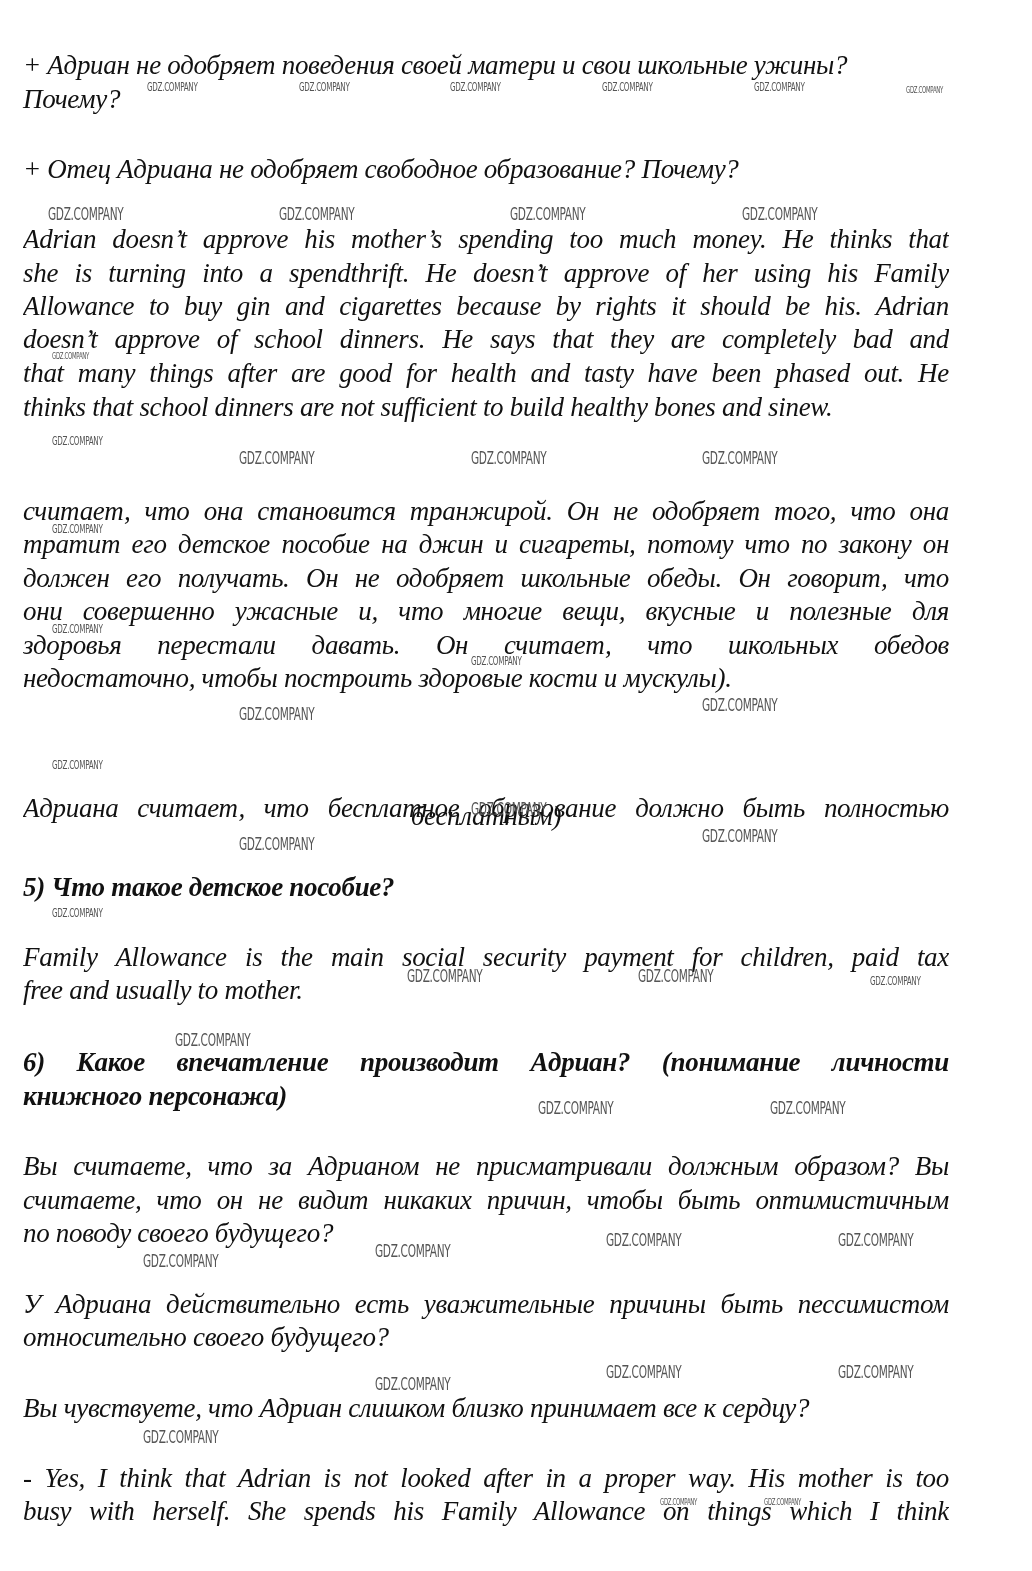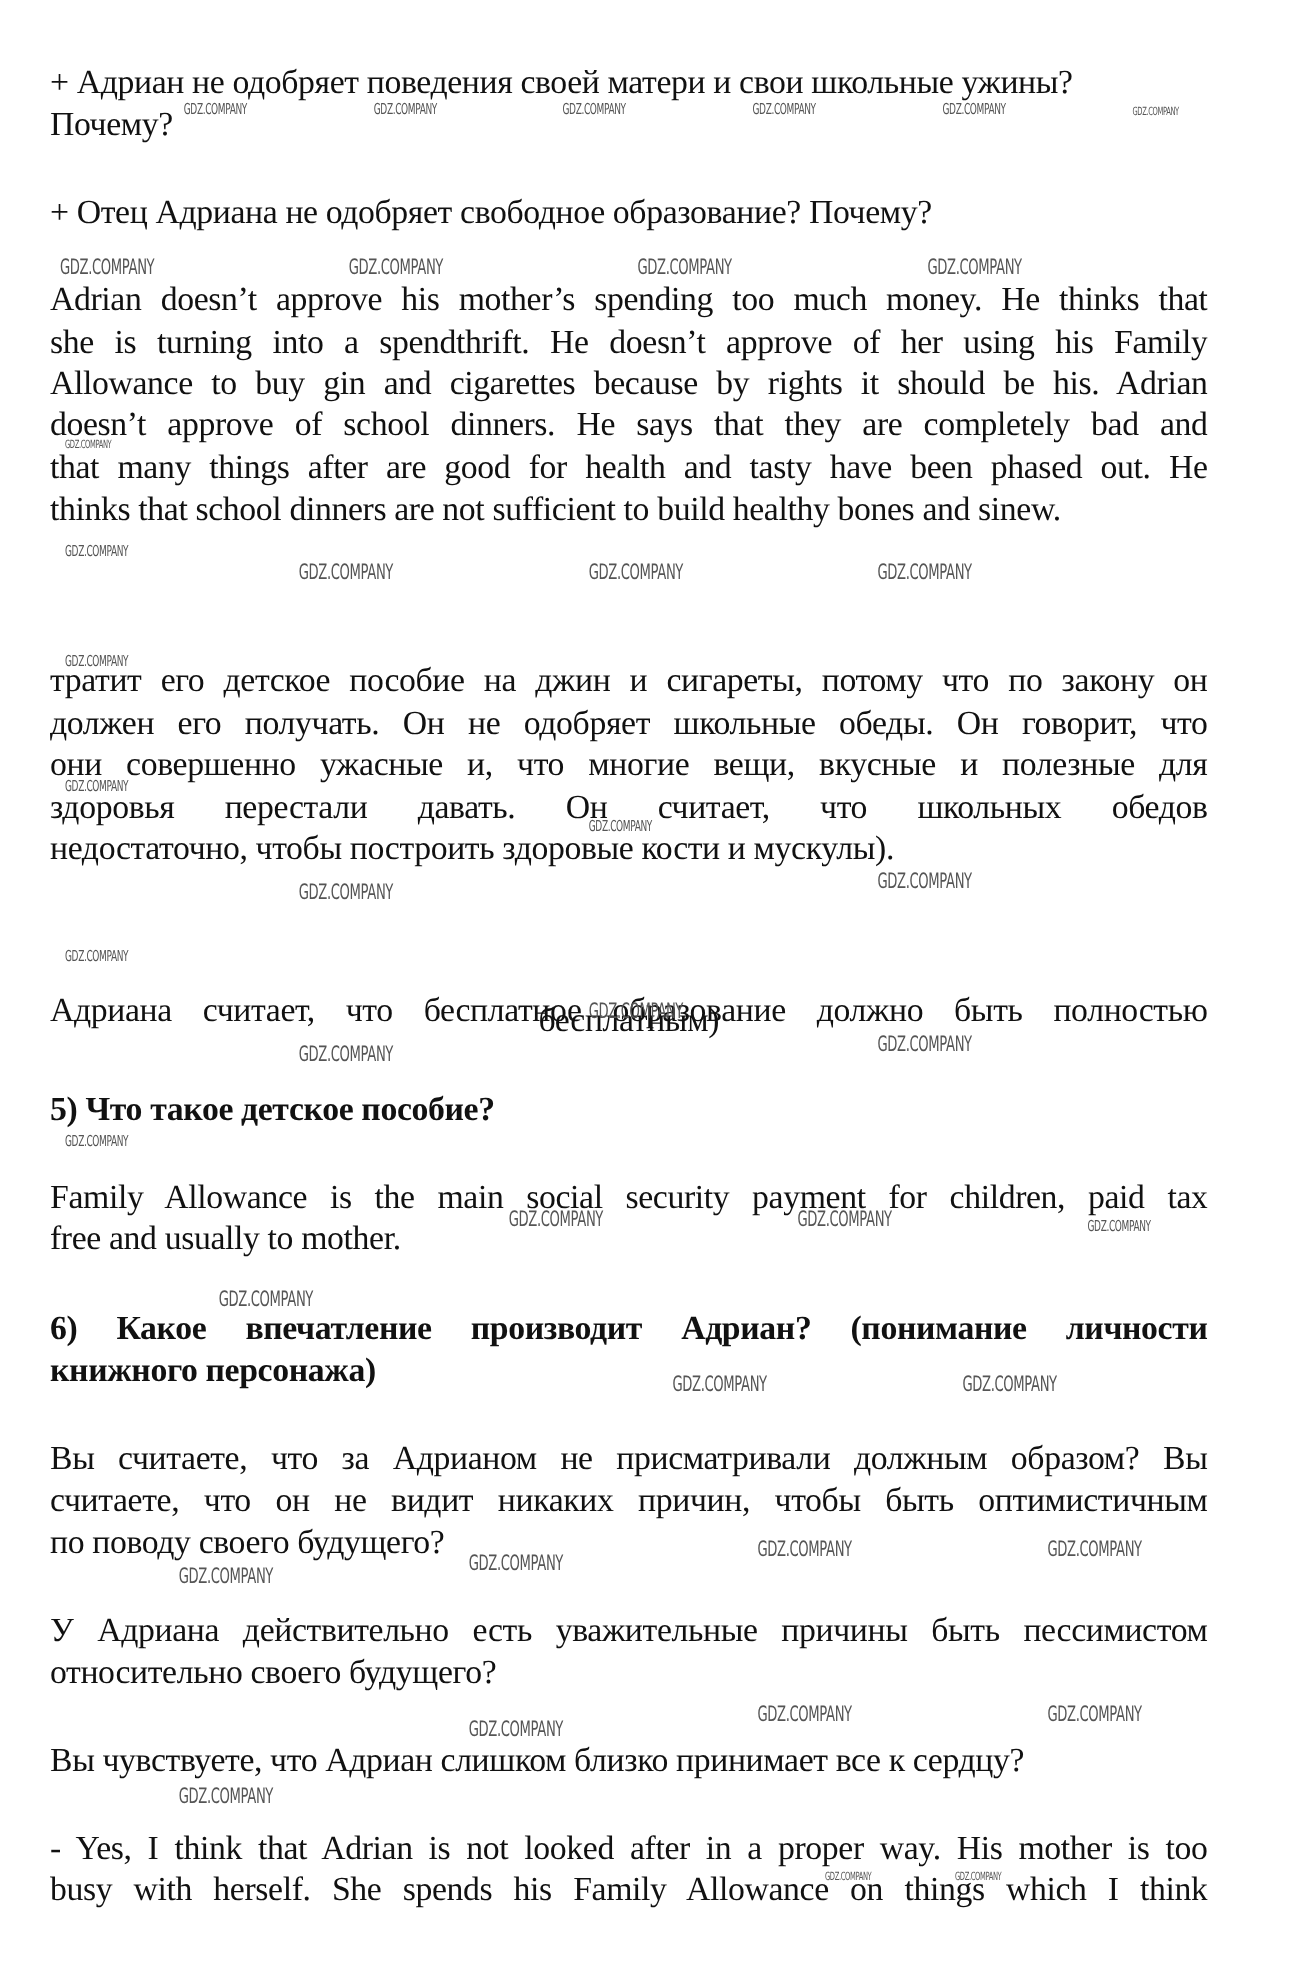--- a/index.html
+++ b/index.html
@@ -1,22 +1,22 @@
 <!DOCTYPE html>
 <html><head>
 <meta charset="utf-8">
 <style>
   html, body { margin: 0; padding: 0; background: #ffffff; }
   body { width: 1032px; height: 1571px; position: relative; overflow: hidden; }
   .page { position: absolute; left: 0; top: 0; width: 1032px; height: 1571px; background: #fff; }
   .line {
-    position: absolute; left: 40px; width: 926px;
+    position: absolute; left: 23px; width: 926px;
     font-family: "Liberation Serif", serif;
     font-size: 27px; line-height: 34px; color: #111;
-    white-space: nowrap; letter-spacing: -0.3px;
+    white-space: nowrap; letter-spacing: -0.3px; font-style: italic;
   }
   .justify { text-align: justify; text-align-last: justify; white-space: normal; height: 34px; overflow: hidden; }
   .bold { font-weight: bold; }
   .wm {
     position: absolute;
     font-family: "DejaVu Sans", sans-serif;
     color: #555; font-size: 17px; line-height: 20px;
     transform: scaleX(0.62); transform-origin: left top;
     white-space: nowrap; letter-spacing: -0.5px;
   }
@@ -32,20 +32,21 @@
   <div class="line" style="top:82px;">Почему?</div>
   <div class="line" style="top:152px;">+ Отец Адриана не одобряет свободное образование? Почему?</div>
 
   <div class="line justify" style="top:222px;">Adrian doesn’t approve his mother’s spending too much money. He thinks that</div>
   <div class="line justify" style="top:256px;">she is turning into a spendthrift. He doesn’t approve of her using his Family</div>
   <div class="line justify" style="top:289px;">Allowance to buy gin and cigarettes because by rights it should be his. Adrian</div>
   <div class="line justify" style="top:322px;">doesn’t approve of school dinners. He says that they are completely bad and</div>
   <div class="line justify" style="top:356px;">that many things after are good for health and tasty have been phased out. He</div>
   <div class="line" style="top:390px;">thinks that school dinners are not sufficient to build healthy bones and sinew.</div>
 
+  <div class="line justify" style="top:494px;">считает, что она становится транжирой. Он не одобряет того, что она</div>
   <div class="line justify" style="top:527px;">тратит его детское пособие на джин и сигареты, потому что по закону он</div>
   <div class="line justify" style="top:561px;">должен его получать. Он не одобряет школьные обеды. Он говорит, что</div>
   <div class="line justify" style="top:594px;">они совершенно ужасные и, что многие вещи, вкусные и полезные для</div>
   <div class="line justify" style="top:628px;">здоровья перестали давать. Он считает, что школьных обедов</div>
   <div class="line" style="top:661px;">недостаточно, чтобы построить здоровые кости и мускулы).</div>
 
   <div class="line justify" style="top:765px;margin-top:26px;">Адриана считает, что бесплатное образование должно быть полностью</div>
   <div class="line" style="top:799px;text-align:center;">бесплатным)</div>
 
   <div class="line bold" style="top:870px;">5) Что такое детское пособие?</div>

